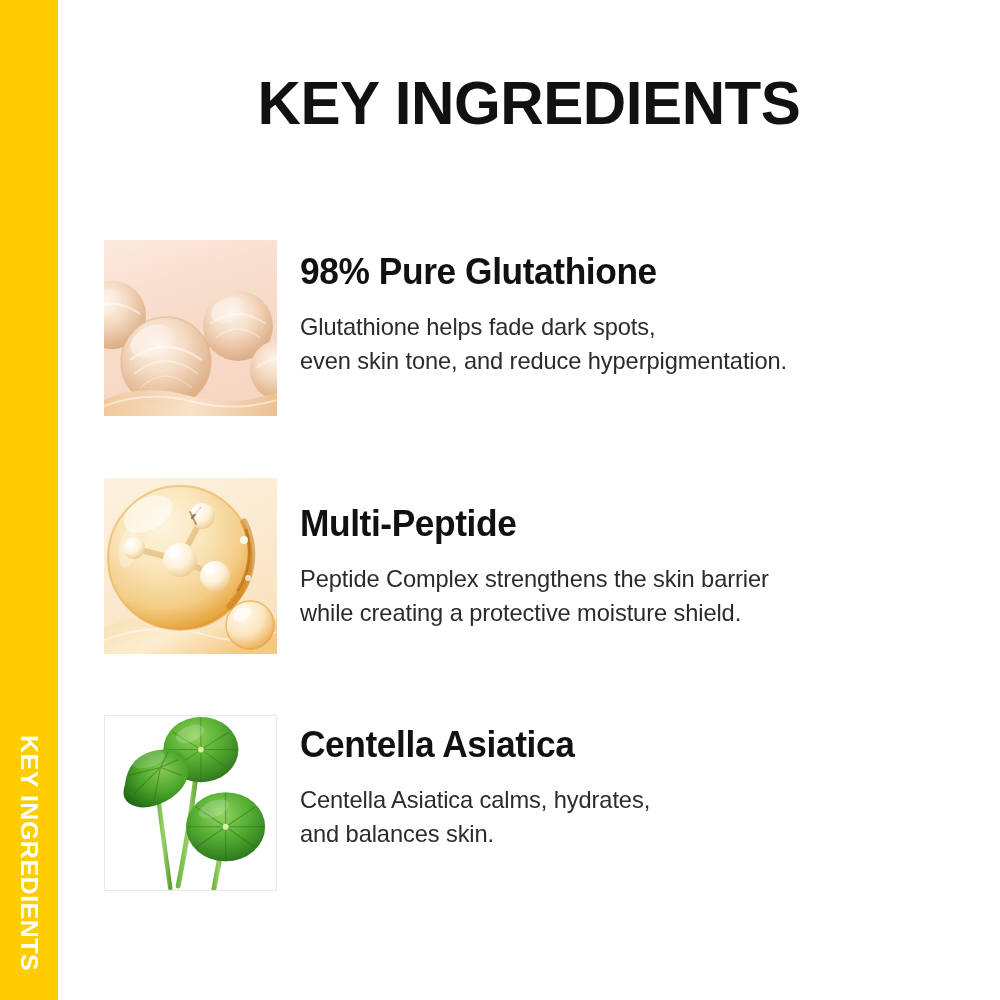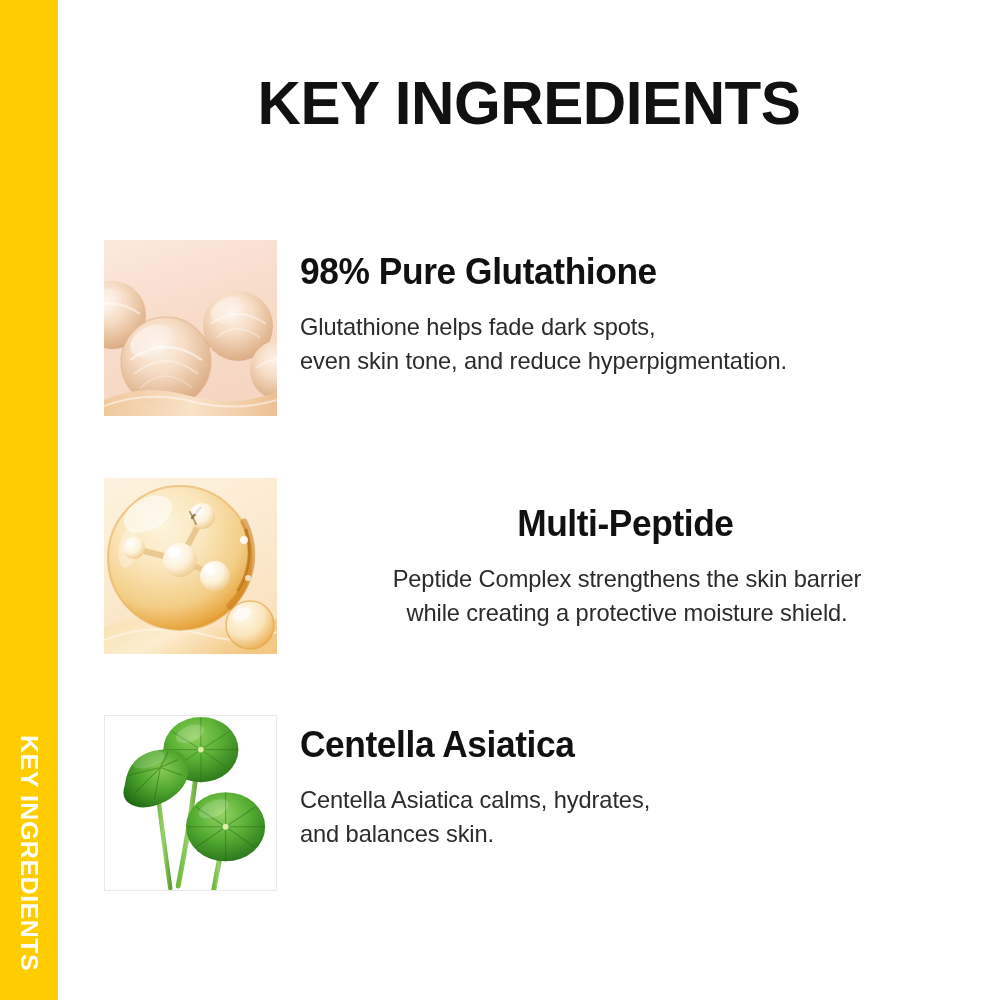--- a/index.html
+++ b/index.html
@@ -69,21 +69,21 @@
 
   
   .ingredient-row {
     position: absolute;
     left: 104px;
     width: 860px;
     height: 176px;
     padding-left: 8px;
   }
   .row-1 { top: 240px; }
-  .row-2 { top: 478px; text-align: center; }
+  .row-2 { top: 478px; }
   .row-3 { top: 715px; }
 
   .thumb {
     position: absolute;
     left: 0;
     top: 0;
     width: 173px;
     height: 176px;
     overflow: hidden;
   }

